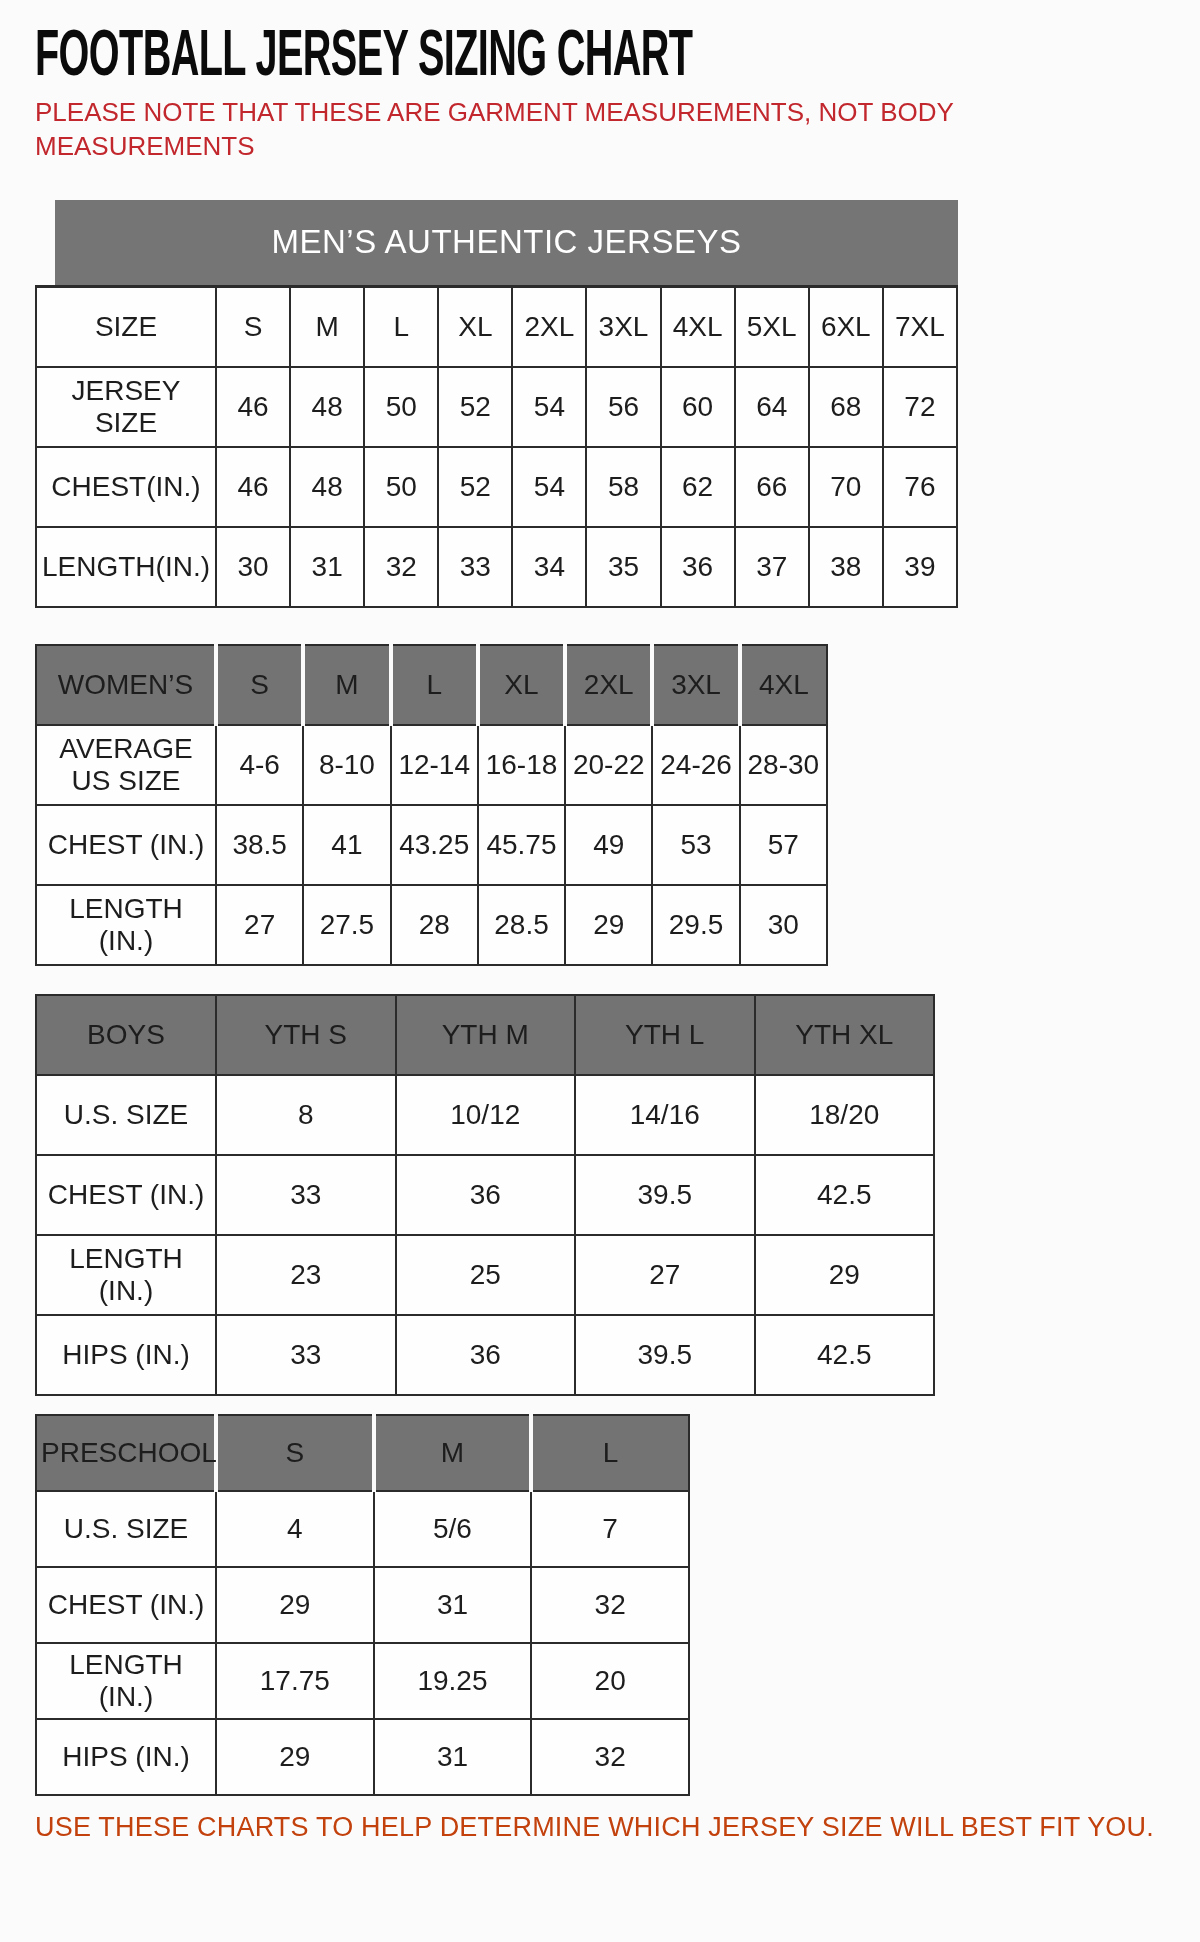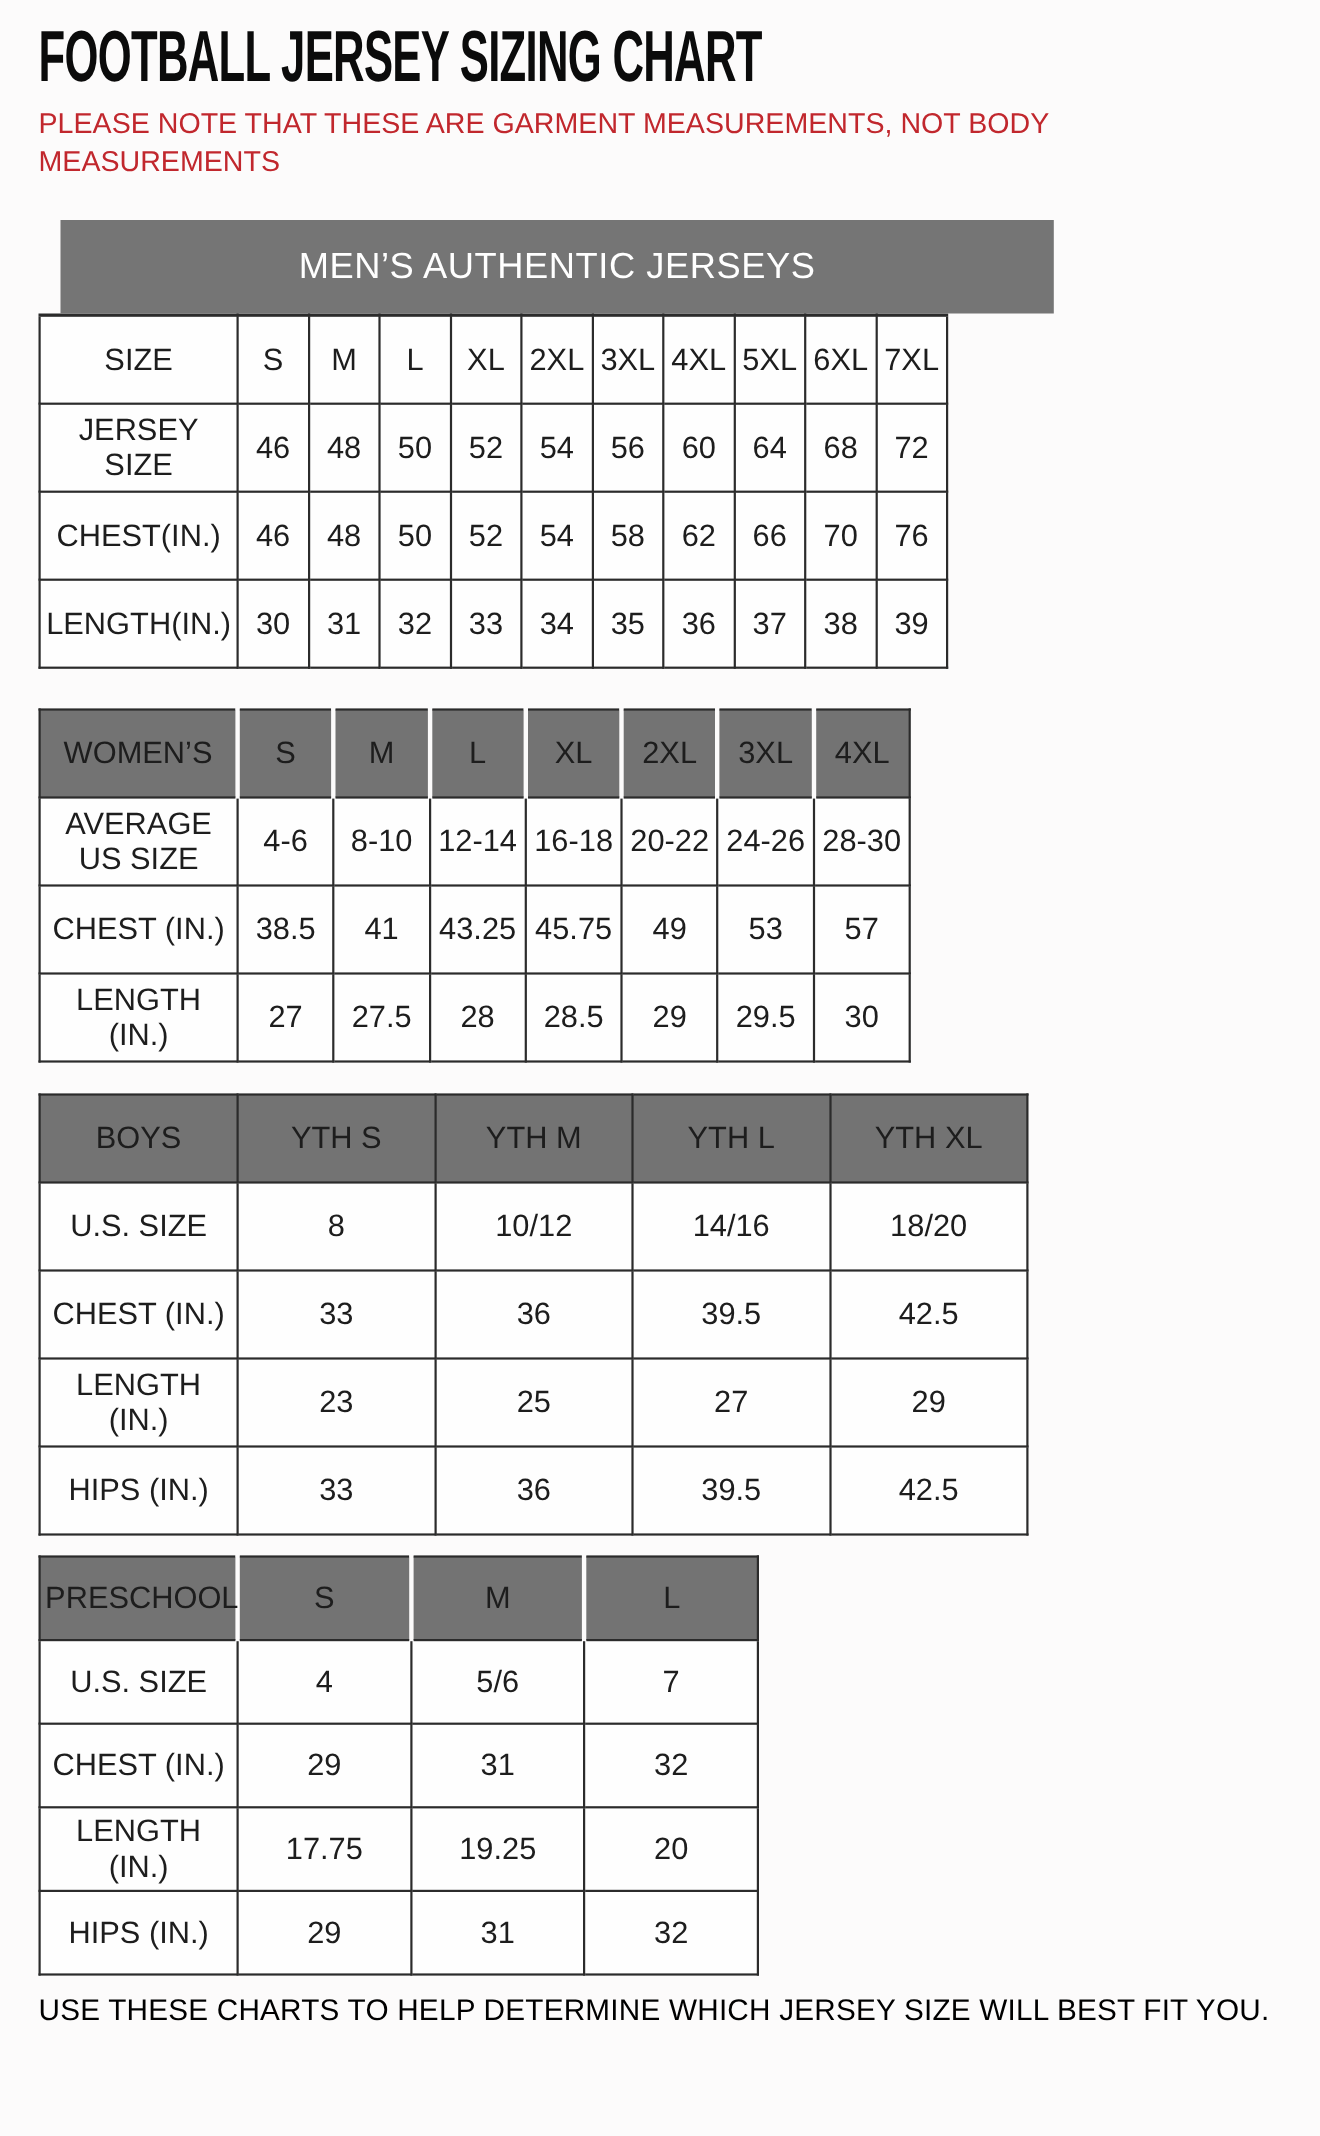--- a/index.html
+++ b/index.html
@@ -28,33 +28,33 @@
   }
   table.grid{
     border-collapse:collapse;table-layout:fixed;background:#fefefe;
     border:2px solid #2b2b2b;
   }
   table.grid th,table.grid td{
     border:2px solid #2b2b2b;height:78px;padding:0 4px;
     text-align:center;vertical-align:middle;
     font-size:28px;font-weight:400;color:#1d1d1d;
   }
-  table.men-grid{width:827px;border-top:3px solid #2b2b2b;}
+  table.men-grid{width:923px;border-top:3px solid #2b2b2b;}
   table.women-grid{width:793px;margin-top:36px;}
   table.boys-grid{width:900px;margin-top:28px;}
   table.pre-grid{width:655px;margin-top:18px;}
   table.pre-grid th,table.pre-grid td{height:74px;}
   .ghead th{
     background:#737373;color:#fff;font-size:29px;
     border-bottom:4px solid #2b2b2b;
   }
   .wsep th + th{border-left:4px solid #fcfbfb;}
   .c-label{width:180px;}
   .footer{
-    margin-top:16px;font-size:27px;letter-spacing:0.2px;color:#000000;
+    margin-top:16px;font-size:27px;letter-spacing:0.2px;color:#c2410c;
   }
 </style>
 </head>
 <body>
 
 <h1 class="title">FOOTBALL JERSEY SIZING CHART</h1>
 <div class="note">PLEASE NOTE THAT THESE ARE GARMENT MEASUREMENTS, NOT BODY MEASUREMENTS</div>
 
 <div class="tbl-wrap men-wrap">
   <div class="banner">MEN’S AUTHENTIC JERSEYS</div>

